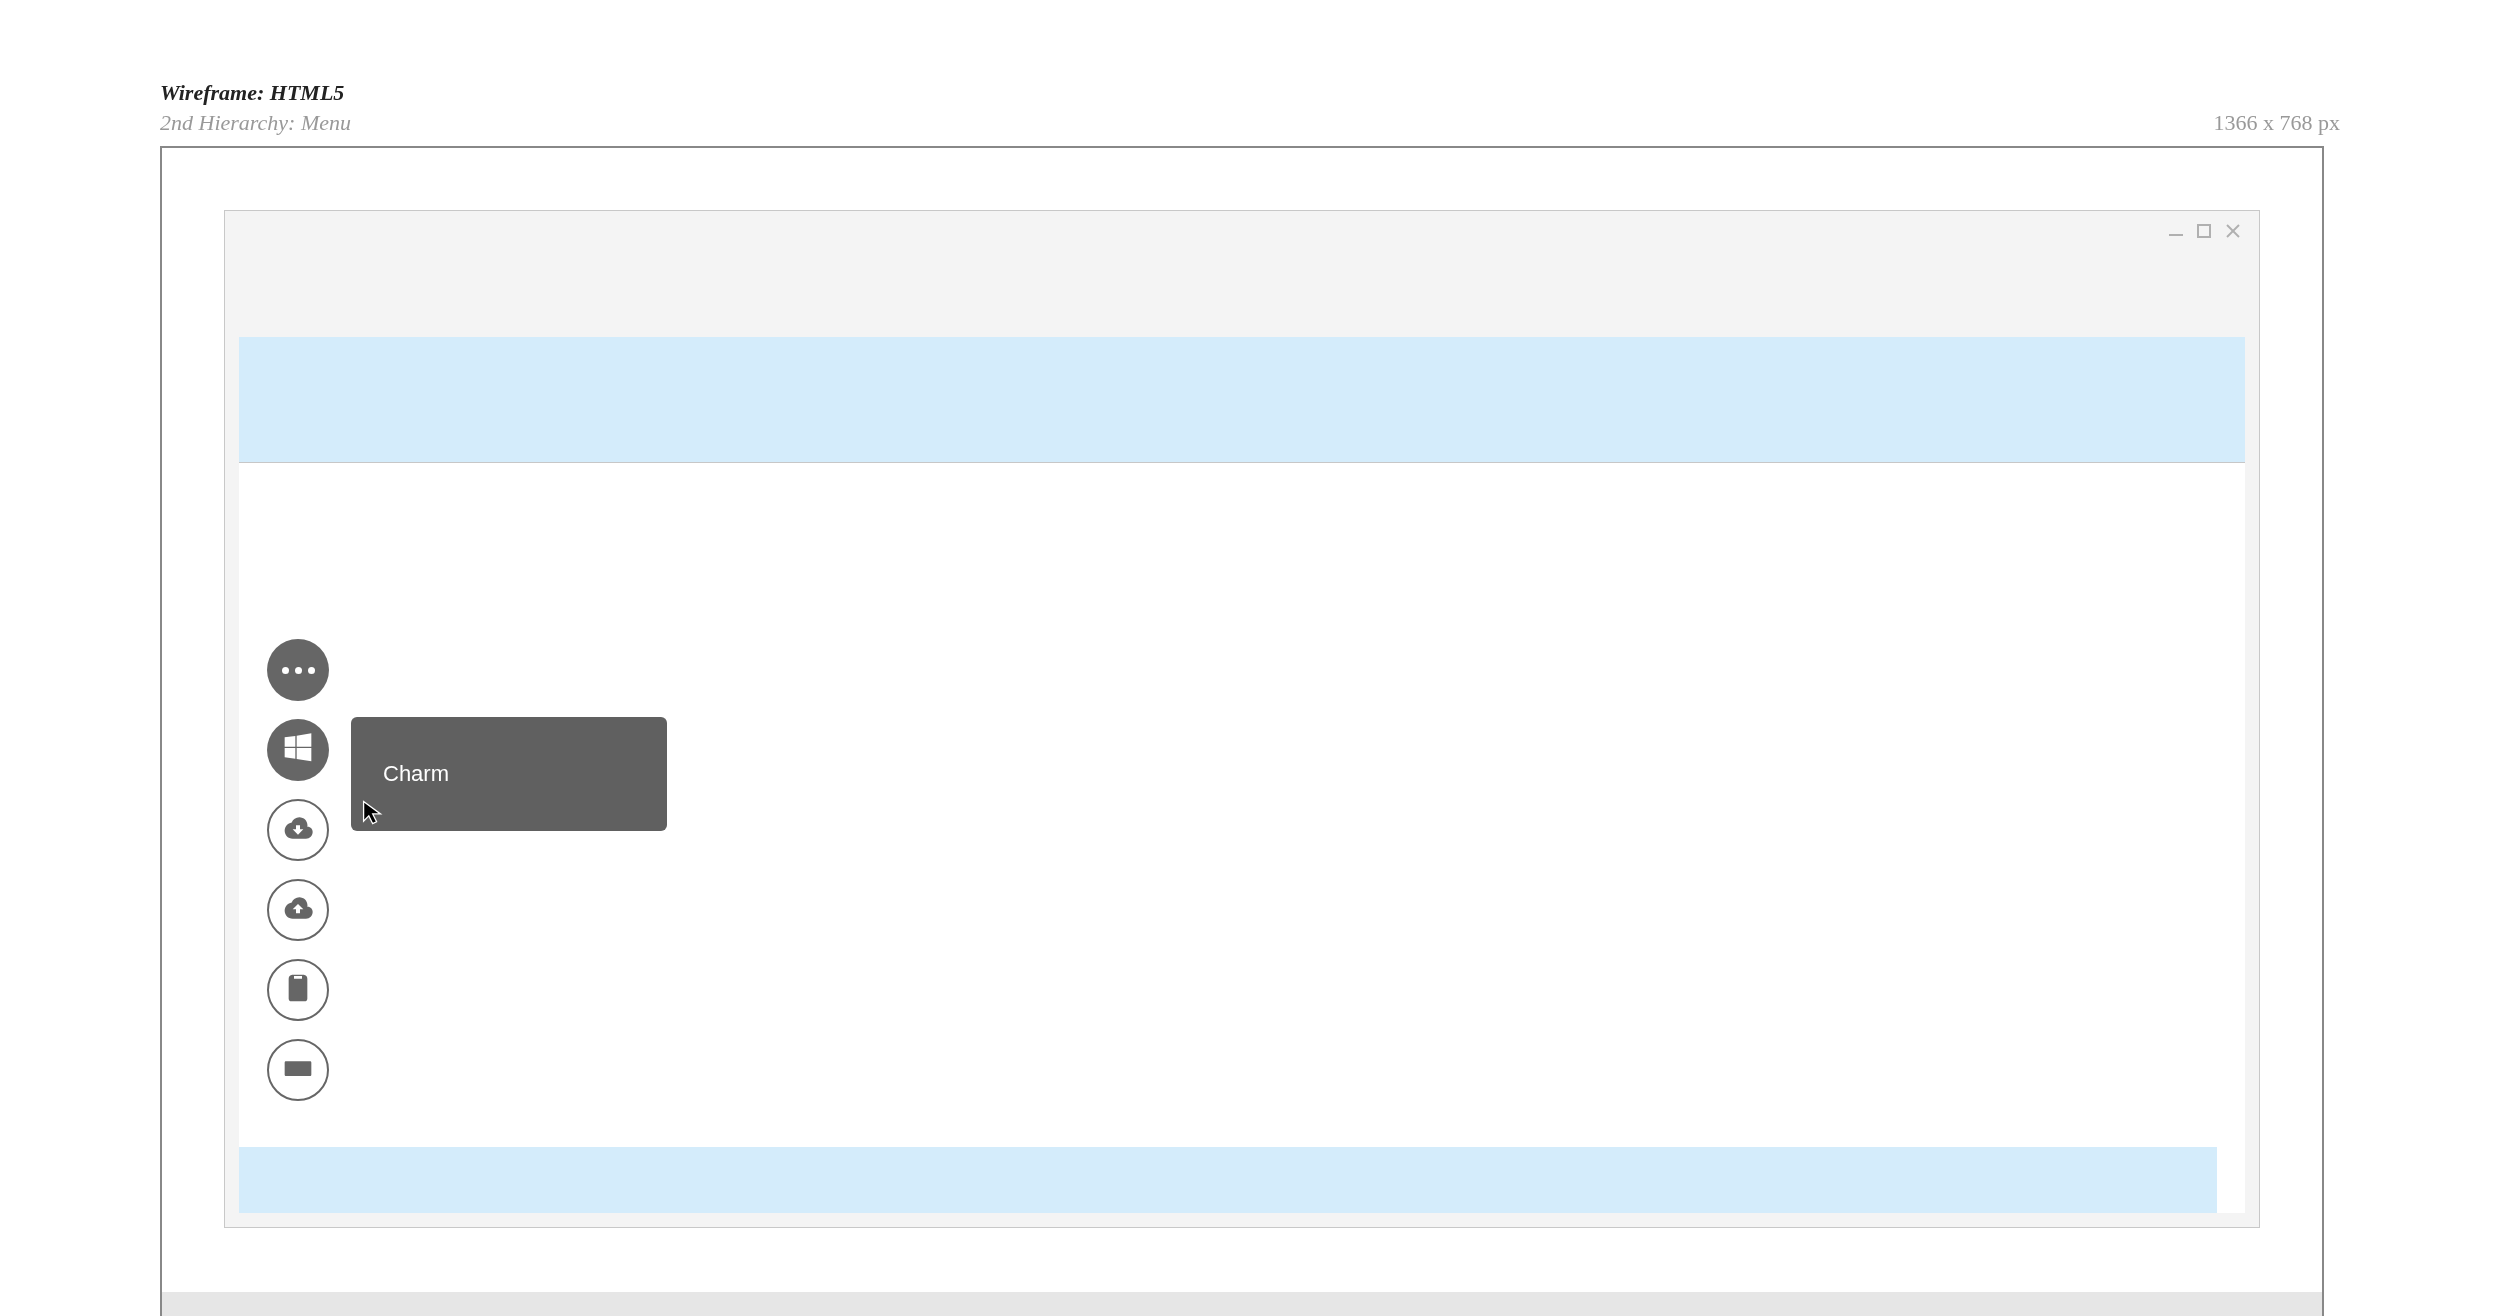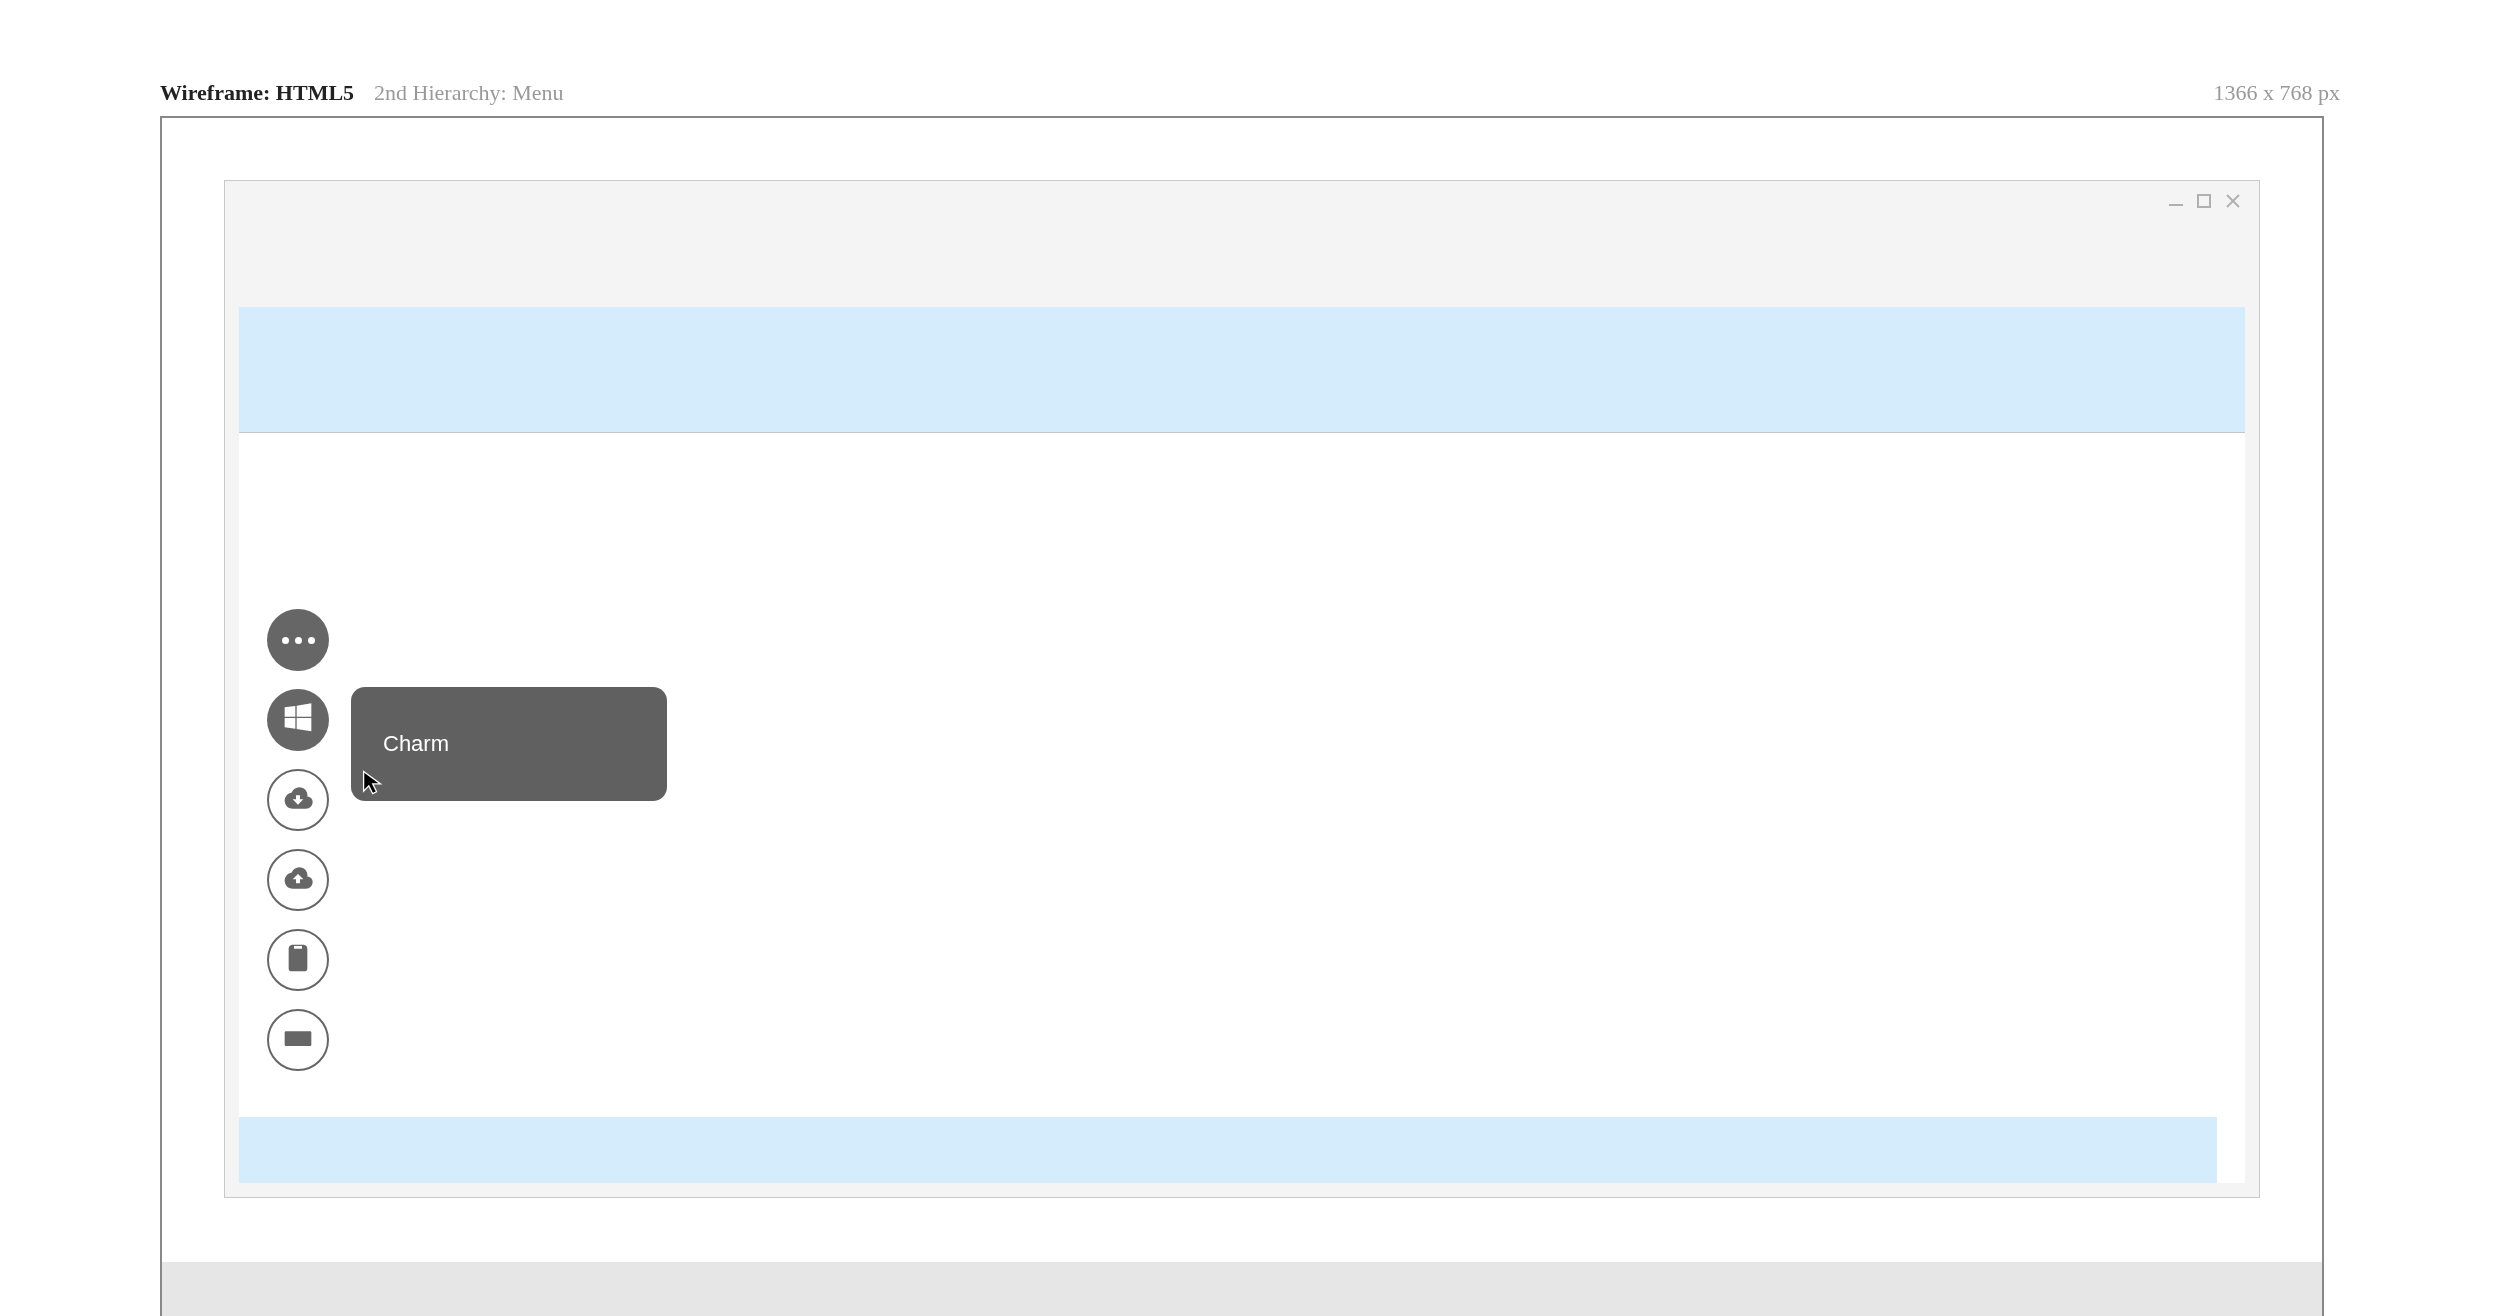--- a/index.html
+++ b/index.html
@@ -10,21 +10,21 @@
       height: 1316px;
       padding: 80px 160px;
       color: #333;
     }
     .meta-header {
       display: flex;
       justify-content: space-between;
       align-items: flex-end;
       margin-bottom: 10px;
     }
-    .meta-left { display: flex; flex-direction: row; gap: 20px; }
+    .meta-left { display: flex; flex-direction: column; gap: 4px; font-style: italic; }
     .wireframe-title { font-size: 22px; font-weight: bold; color: #222; }
     .hierarchy-line { font-size: 22px; color: #999; text-align: right; }
     .dimensions { font-size: 22px; color: #999; }
 
     .canvas-frame {
       width: 2164px;
       height: 1210px;
       border: 2px solid #888;
       background: #fff;
       position: relative;
@@ -119,21 +119,21 @@
     .circle-btn .dots span {
       width: 7px; height: 7px; border-radius: 50%; background: #fff;
     }
 
     .popup-menu {
       position: absolute;
       top: 254px;
       left: 112px;
       width: 316px;
       background: #606060;
-      border-radius: 14px;
+      border-radius: 6px;
       padding: 28px 0;
       font-family: -apple-system, 'Segoe UI', Arial, sans-serif;
     }
     .popup-item {
       color: #fff;
       font-size: 22px;
       padding: 16px 32px;
       cursor: pointer;
     }
 

